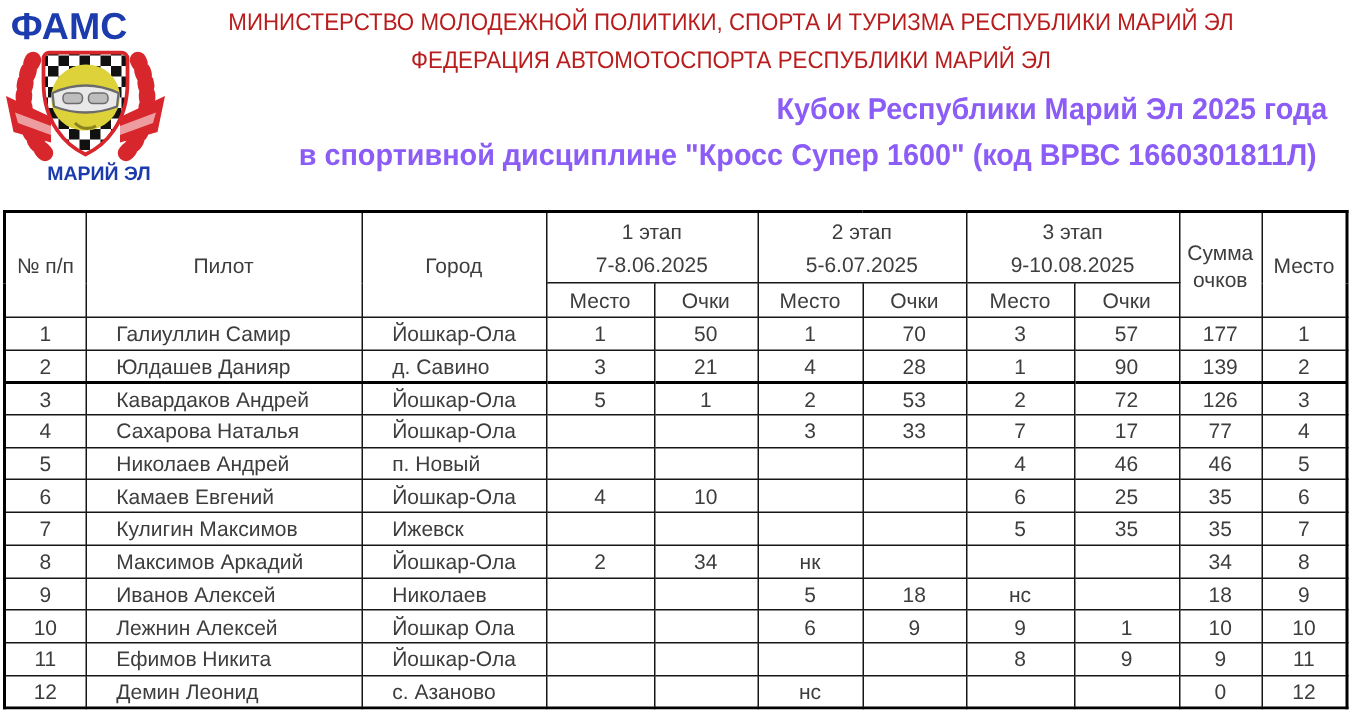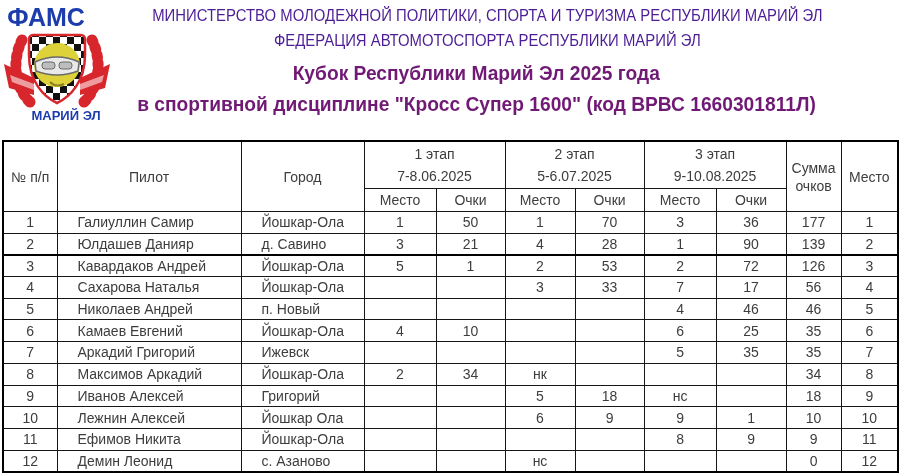--- a/index.html
+++ b/index.html
@@ -7,26 +7,26 @@
     width:900px; height:473px; background:#ffffff;
     font-family:"Liberation Sans", sans-serif;
     position:relative; overflow:hidden;
   }
   .page { position:absolute; inset:0; background:#fff; }
 
   
   .logo-wrap { position:absolute; left:4px; top:2px; width:106px; height:126px; }
 
   
-  .org-block { position:absolute; left:78px; right:4px; top:3px; text-align:center; color:#4c1d95; }
+  .org-block { position:absolute; left:78px; right:4px; top:3px; text-align:center; color:#b91c1c; }
   .org-line { white-space:nowrap; line-height:25px; font-size:16px; }
   .org-line > span { display:inline-block; transform:scaleX(0.93); transform-origin:center; }
 
   
-  .title-block { position:absolute; left:60px; right:8px; top:58px; text-align:center; color:#701a75; font-weight:bold; }
+  .title-block { position:absolute; left:60px; right:8px; top:58px; text-align:right; color:#8b5cf6; font-weight:bold; }
   .title-line { white-space:nowrap; line-height:31px; font-size:20px; }
   .title-line > span { display:inline-block; transform:scaleX(0.96); transform-origin:center; }
 
   
   table.standings {
     position:absolute; left:2px; top:140px; width:895px;
     border-collapse:collapse; table-layout:fixed;
     color:#3d3d3d; border:2px solid #000;
   }
   .standings th, .standings td {
@@ -155,21 +155,21 @@
     <tbody>
         <tr>
           <td>1</td>
           <td class="left">Галиуллин Самир</td>
           <td class="left">Йошкар-Ола</td>
           <td>1</td>
           <td>50</td>
           <td>1</td>
           <td>70</td>
           <td>3</td>
-          <td>36</td>
+          <td>57</td>
           <td>177</td>
           <td>1</td>
         </tr>
         <tr class="thick-bottom">
           <td>2</td>
           <td class="left">Юлдашев Данияр</td>
           <td class="left">д. Савино</td>
           <td>3</td>
           <td>21</td>
           <td>4</td>
@@ -195,21 +195,21 @@
         <tr>
           <td>4</td>
           <td class="left">Сахарова Наталья</td>
           <td class="left">Йошкар-Ола</td>
           <td></td>
           <td></td>
           <td>3</td>
           <td>33</td>
           <td>7</td>
           <td>17</td>
-          <td>56</td>
+          <td>77</td>
           <td>4</td>
         </tr>
         <tr>
           <td>5</td>
           <td class="left">Николаев Андрей</td>
           <td class="left">п. Новый</td>
           <td></td>
           <td></td>
           <td></td>
           <td></td>
@@ -226,21 +226,21 @@
           <td>10</td>
           <td></td>
           <td></td>
           <td>6</td>
           <td>25</td>
           <td>35</td>
           <td>6</td>
         </tr>
         <tr>
           <td>7</td>
-          <td class="left">Аркадий Григорий</td>
+          <td class="left">Кулигин Максимов</td>
           <td class="left">Ижевск</td>
           <td></td>
           <td></td>
           <td></td>
           <td></td>
           <td>5</td>
           <td>35</td>
           <td>35</td>
           <td>7</td>
         </tr>
@@ -253,21 +253,21 @@
           <td>нк</td>
           <td></td>
           <td></td>
           <td></td>
           <td>34</td>
           <td>8</td>
         </tr>
         <tr>
           <td>9</td>
           <td class="left">Иванов Алексей</td>
-          <td class="left">Григорий</td>
+          <td class="left">Николаев</td>
           <td></td>
           <td></td>
           <td>5</td>
           <td>18</td>
           <td>нс</td>
           <td></td>
           <td>18</td>
           <td>9</td>
         </tr>
         <tr>

